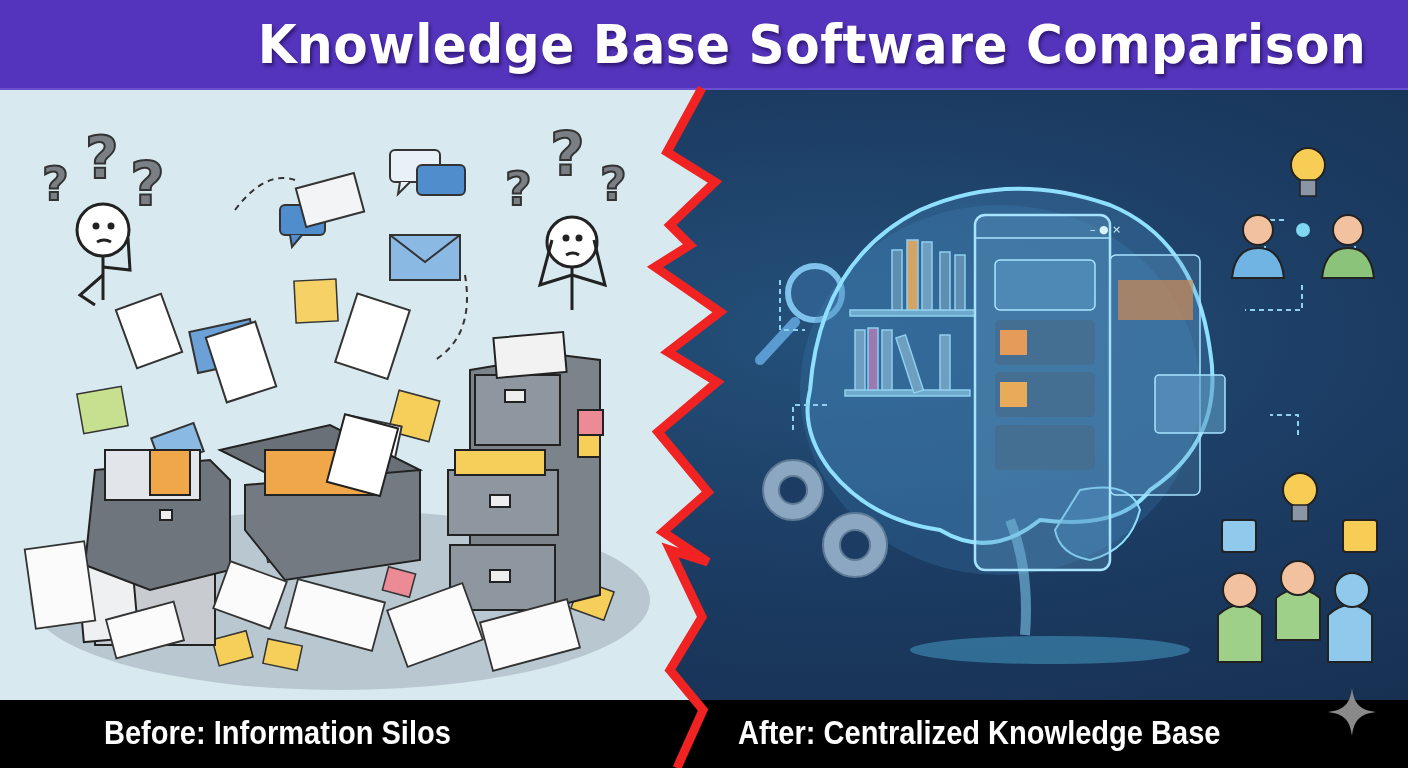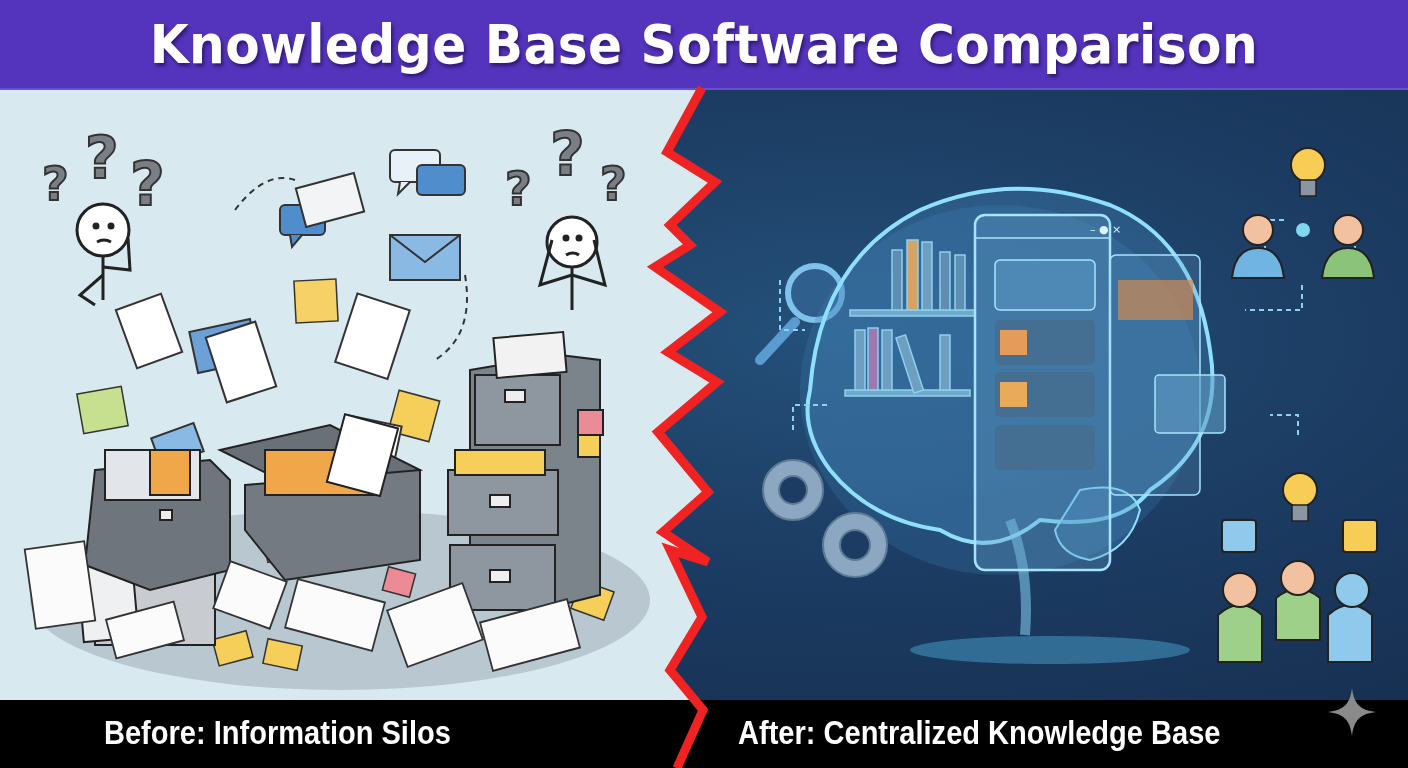--- a/index.html
+++ b/index.html
@@ -2,21 +2,21 @@
 <html><head>
 <meta charset="utf-8">
 <style>
   * { box-sizing: border-box; margin: 0; padding: 0; }
   html, body { width: 1408px; height: 768px; overflow: hidden; background: #000; }
   body { position: relative; font-family: "DejaVu Sans", "Liberation Sans", sans-serif; }
 
   .header {
     position: absolute; left: 0; top: 0; width: 1408px; height: 90px;
     background: #5434BC;
-    display: flex; align-items: center; justify-content: center;
+    display: flex; align-items: center; justify-content: flex-end;
     border-bottom: 2px solid #6a4fd0;
   }
   .header-title {
     color: #ffffff; font-weight: bold; font-size: 54px; letter-spacing: 0.5px;
     text-shadow: 2px 3px 4px rgba(20,0,60,0.55);
     transform: scaleX(0.93);
     white-space: nowrap;
   }
 
   .panels { position: absolute; left: 0; top: 90px; width: 1408px; height: 610px; }

